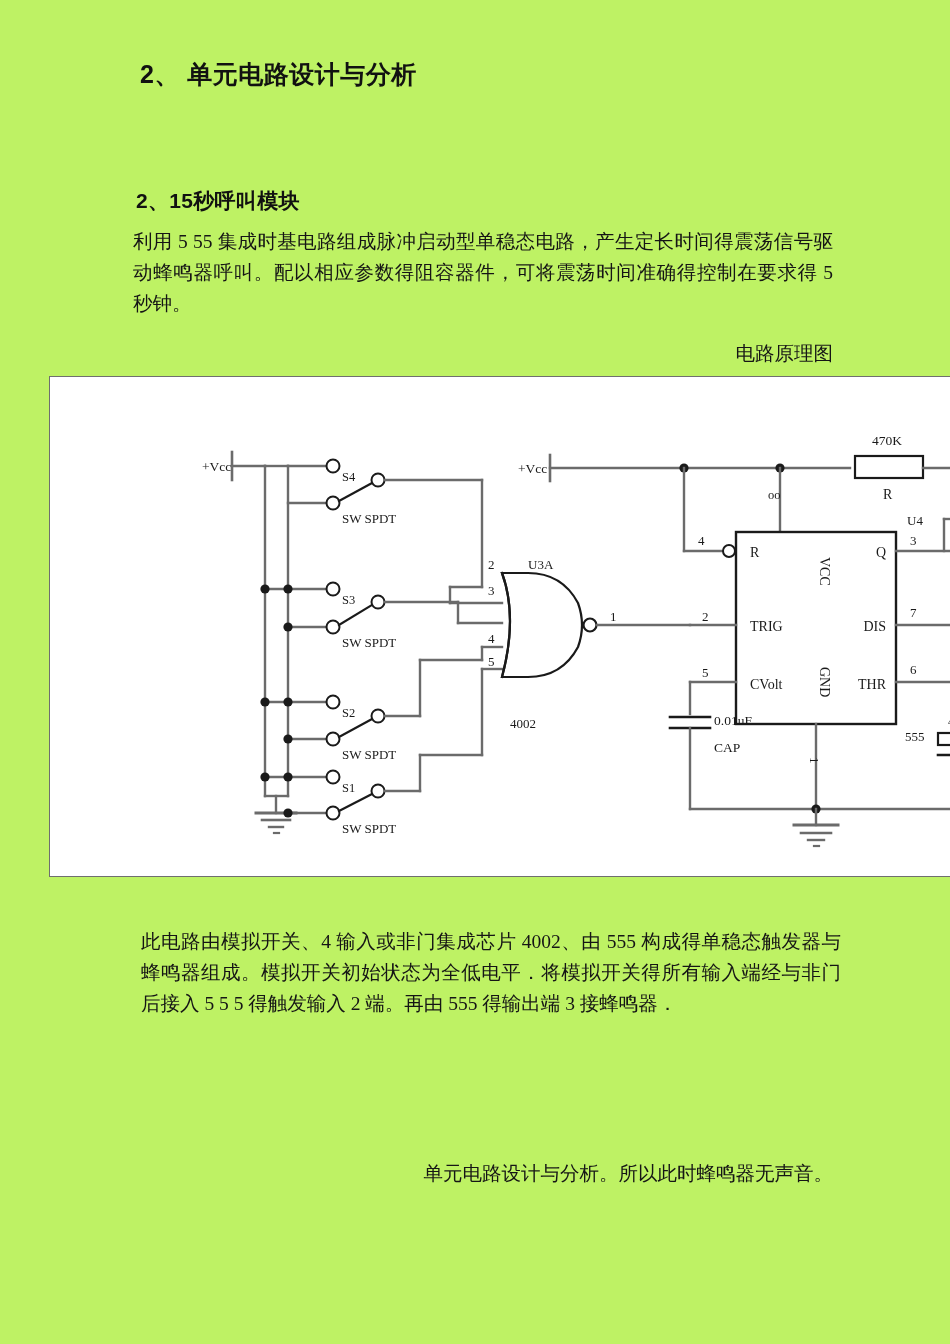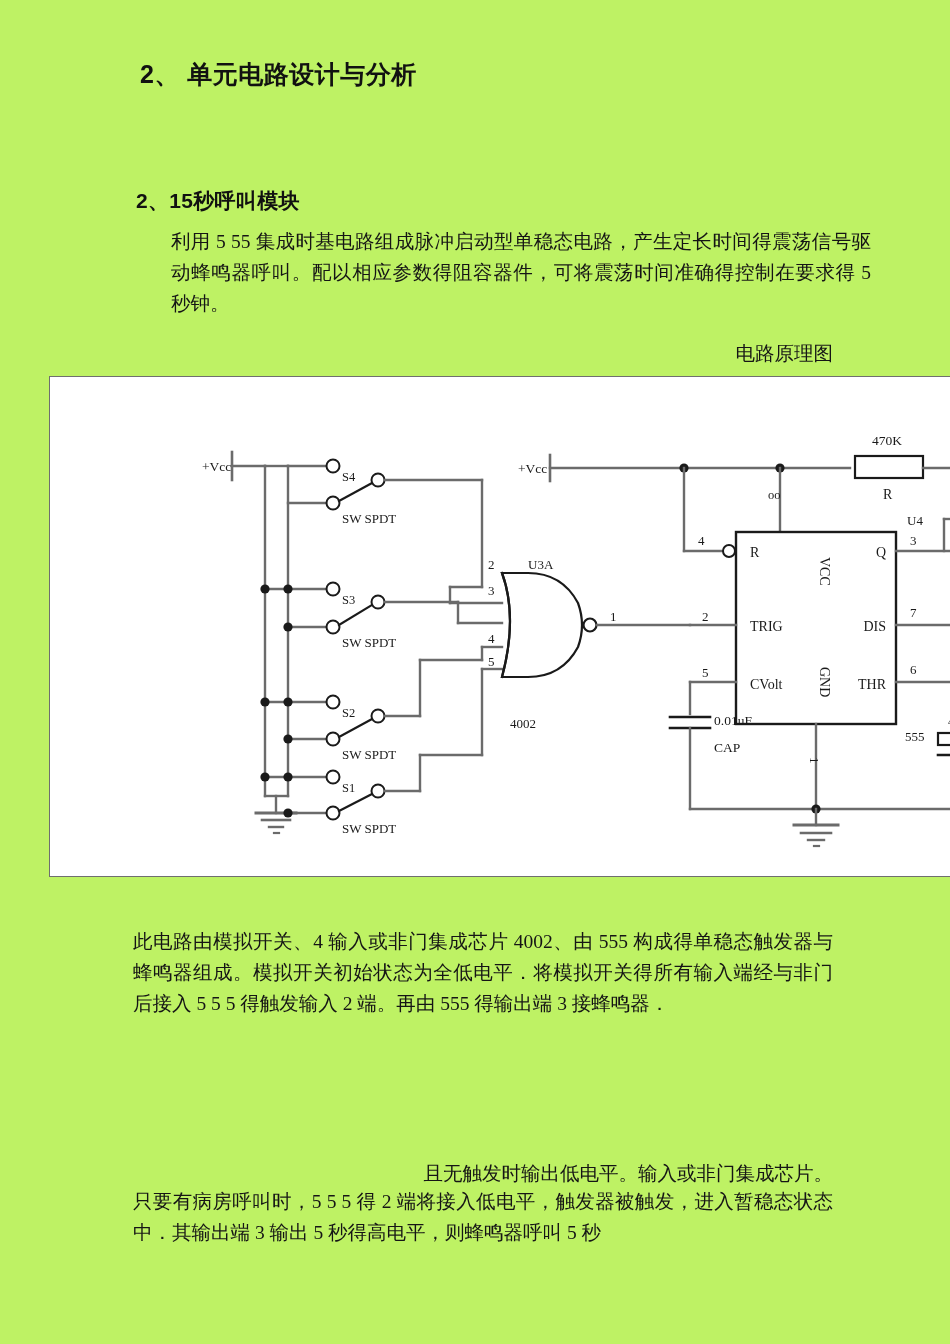--- a/index.html
+++ b/index.html
@@ -49,23 +49,23 @@
     position: absolute;
     left: 133px;
     width: 700px;
     font-size: 19.5px;
     line-height: 31px;
     text-align: justify;
     text-justify: inter-character;
     color: #151515;
   }
   .para.nj { text-align: right; }
-  .p1 { top: 226px; margin-left: 38px; }
+  .p1 { top: 226px; }
   .p-caption { top: 338px; }
-  .p2 { top: 926px; }
+  .p2 { top: 926px; margin-left: 8px; }
   .p3 { top: 1048px; }
   .p4 { top: 1158px; }
   .p5 { top: 1186px; }
 
   
   .diagram-frame {
     position: absolute;
     left: 49px;
     top: 376px;
     width: 924px;
@@ -298,16 +298,15 @@
         <text x="664" y="375" font-size="13.5">CAP</text>
 
         <text x="898" y="348" font-size="10">4</text>
         <text x="910" y="354" font-size="13.5">10uF</text>
         <text x="910" y="382" font-size="13.5">ELECTRO1</text>
       </g>
     </svg>
   </div>
 
   <div class="para p2">此电路由模拟开关、4 输入或非门集成芯片 4002、由 555 构成得单稳态触发器与蜂鸣器组成。模拟开关初始状态为全低电平．将模拟开关得所有输入端经与非门后接入 5 5 5 得触发输入 2 端。再由 555 得输出端 3 接蜂鸣器．</div>
-  <div class="para p4 nj">且无触发时输出低电平。输入或非门集成芯片。</div>
-  <div class="para p5">只要有病房呼叫时，5 5 5 得 2 端将接入低电平，触发器被触发，进入暂稳态状态中．其输出端 3 输出 5 秒得高电平，则蜂鸣器呼叫 5 秒</div>
+  <div class="para p4 nj">单元电路设计与分析。所以此时蜂鸣器无声音。</div>
 
 </div>
 
 </body></html>

